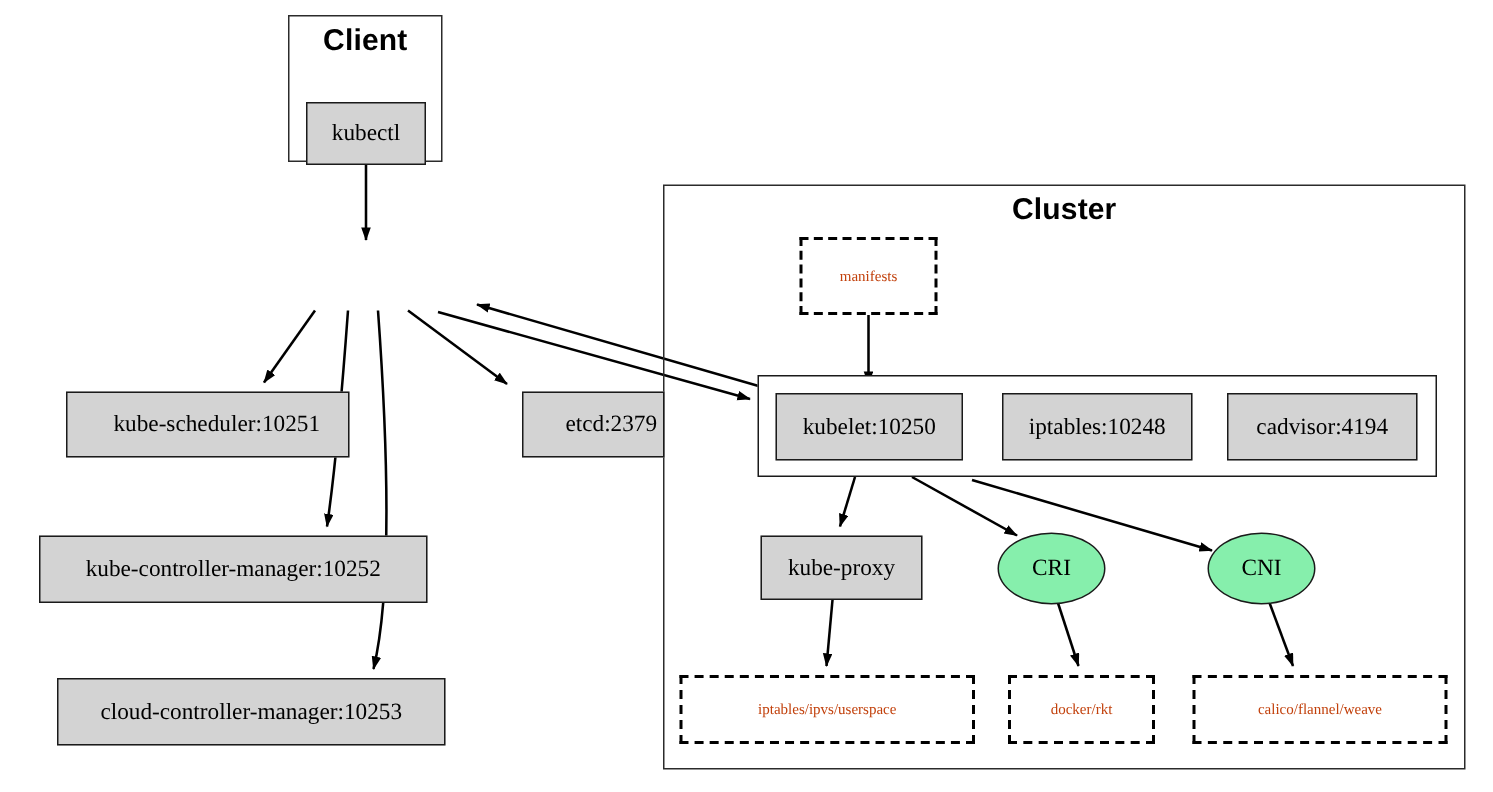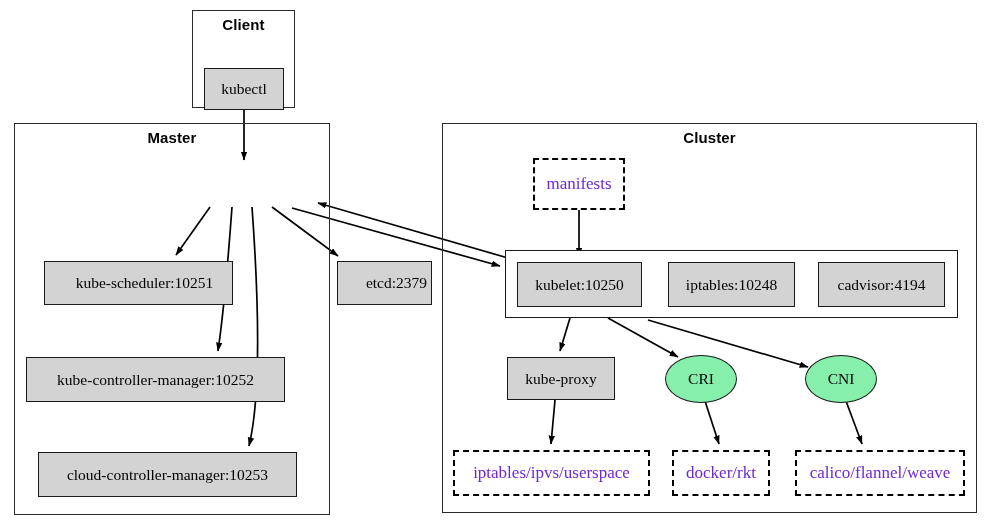--- a/index.html
+++ b/index.html
@@ -34,21 +34,21 @@
     z-index: 2;
   }
   .container > .container-title {
     position: absolute;
     left: 0;
     right: 0;
     top: 5px;
     text-align: center;
     font-family: "Liberation Sans", "DejaVu Sans", sans-serif;
     font-weight: bold;
-    font-size: 15px;
+    font-size: 20px;
     color: #000000;
     letter-spacing: 0.1px;
   }
   
   .node-box {
     position: absolute;
     box-sizing: border-box;
     background: #d3d3d3;
     border: 1.6px solid #1a1a1a;
     display: flex;
@@ -61,22 +61,22 @@
   }
   
   .node-dashed {
     position: absolute;
     box-sizing: border-box;
     background: transparent;
     border: 2px dashed #000000;
     display: flex;
     align-items: center;
     justify-content: center;
-    font-size: 17px;
-    color: #6d28d9;
+    font-size: 10px;
+    color: #c2410c;
     white-space: nowrap;
     z-index: 3;
   }
   
   .node-ellipse {
     position: absolute;
     box-sizing: border-box;
     background: #86efac;
     border: 1.6px solid #1a1a1a;
     border-radius: 50%;
@@ -137,40 +137,37 @@
       <path d="M 705,401 L 719,444"></path>
 
       <path d="M 846,401 L 862,444"></path>
     </g>
   </svg>
 
   <div class="container" style="left:192px; top:10px; width:103px; height:98px;">
     <div class="container-title">Client</div>
   </div>
 
-  <div class="container" style="left:14px; top:123px; width:316px; height:392px;">
-    <div class="container-title">Master</div>
-  </div>
 
   <div class="container" style="left:442px; top:123px; width:535px; height:390px;">
     <div class="container-title">Cluster</div>
   </div>
 
   <div class="group-frame" style="left:505px; top:250px; width:453px; height:68px;"></div>
 
   <div class="node-box" style="left:204px; top:68px; width:80px; height:42px;">kubectl</div>
 
 
   <div class="node-box" style="left:44px; top:261px; width:189px; height:44px;padding-left:12px;">kube-scheduler:10251</div>
 
   <div class="node-box" style="left:26px; top:357px; width:259px; height:45px;">kube-controller-manager:10252</div>
 
   <div class="node-box" style="left:38px; top:452px; width:259px; height:45px;">cloud-controller-manager:10253</div>
 
-  <div class="node-box" style="left:337px; top:261px; width:95px; height:44px;padding-left:24px;">etcd:2379</div>
+  <div class="node-box" style="left:348px; top:261px; width:95px; height:44px;padding-left:24px;">etcd:2379</div>
 
   <div class="node-dashed" style="left:533px; top:158px; width:92px; height:52px;">manifests</div>
 
   <div class="node-box" style="left:517px; top:262px; width:125px; height:45px;">kubelet:10250</div>
 
   <div class="node-box" style="left:668px; top:262px; width:127px; height:45px;">iptables:10248</div>
 
   <div class="node-box" style="left:818px; top:262px; width:127px; height:45px;">cadvisor:4194</div>
 
   <div class="node-box" style="left:507px; top:357px; width:108px; height:43px;">kube-proxy</div>

